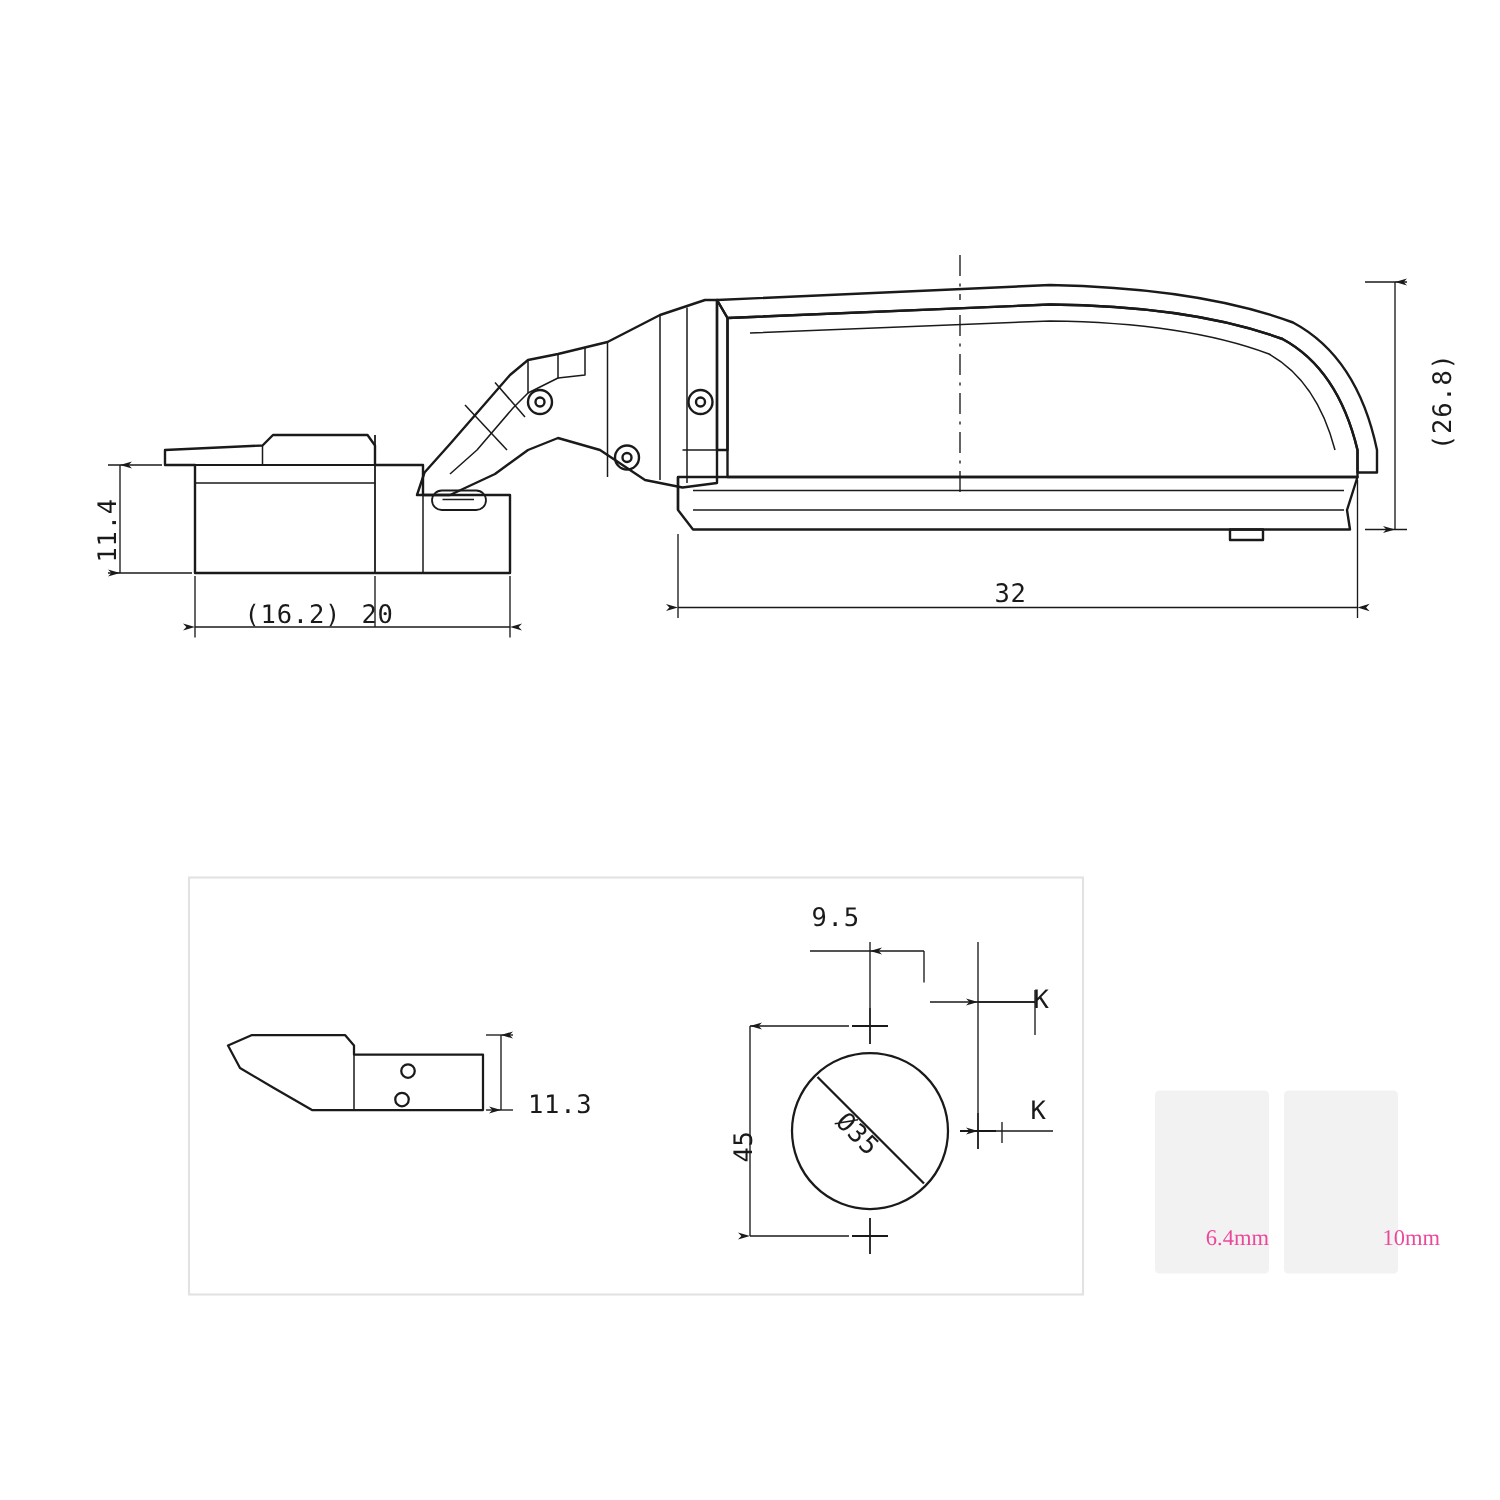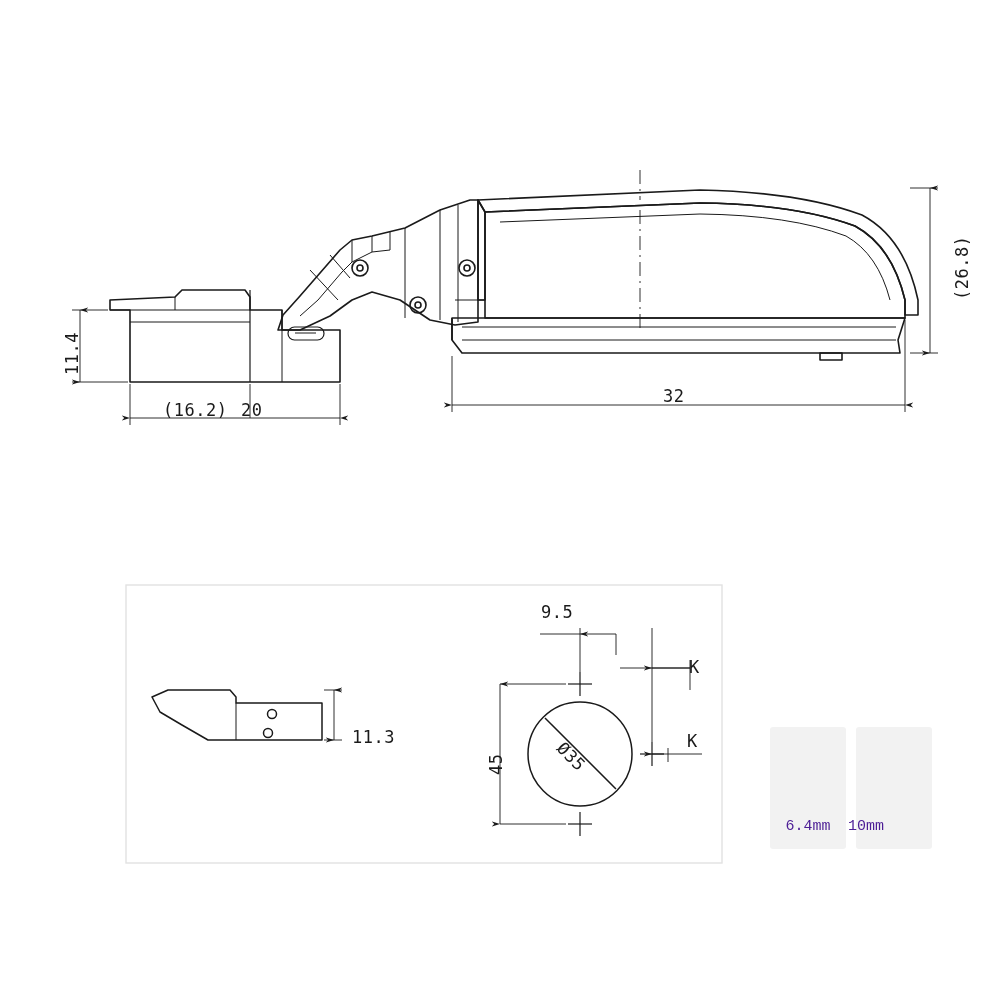--- a/index.html
+++ b/index.html
@@ -39,24 +39,24 @@
   .dim-text.vert {
     transform-origin: 0 0;
   }
   .hw-box {
     position: absolute;
     background: #f2f2f2;
     border-radius: 3px;
   }
   .hw-caption {
     position: absolute;
-    font-family: Liberation Mono, monospace;
+    font-family: Liberation Serif, serif;
     font-size: 15px;
-    color: #4c1d95;
-    text-align: center;
+    color: #ec4899;
+    text-align: right;
     white-space: nowrap;
   }
 </style>
 </head>
 <body>
 
 <div class="page">
 
   <svg class="drawing" viewBox="0 0 1000 1000">
     <defs>
@@ -231,15 +231,15 @@
   <div class="dim-text vert" style="left:486px; top:775px; transform: rotate(-90deg);">45</div>
 
   <div class="dim-text" style="left:567px; top:738px; transform: rotate(45deg); transform-origin:0 0;">Ø35</div>
 
   <div class="dim-text" style="left:689px; top:657px;">K</div>
 
   <div class="dim-text" style="left:687px; top:731px;">K</div>
 
   <div class="hw-caption" style="left:770px; top:818px; width:76px;">6.4mm</div>
 
-  <div class="hw-caption" style="left:828px; top:818px; width:76px;">10mm</div>
+  <div class="hw-caption" style="left:884px; top:818px; width:76px;">10mm</div>
 
 </div>
 
 </body></html>

